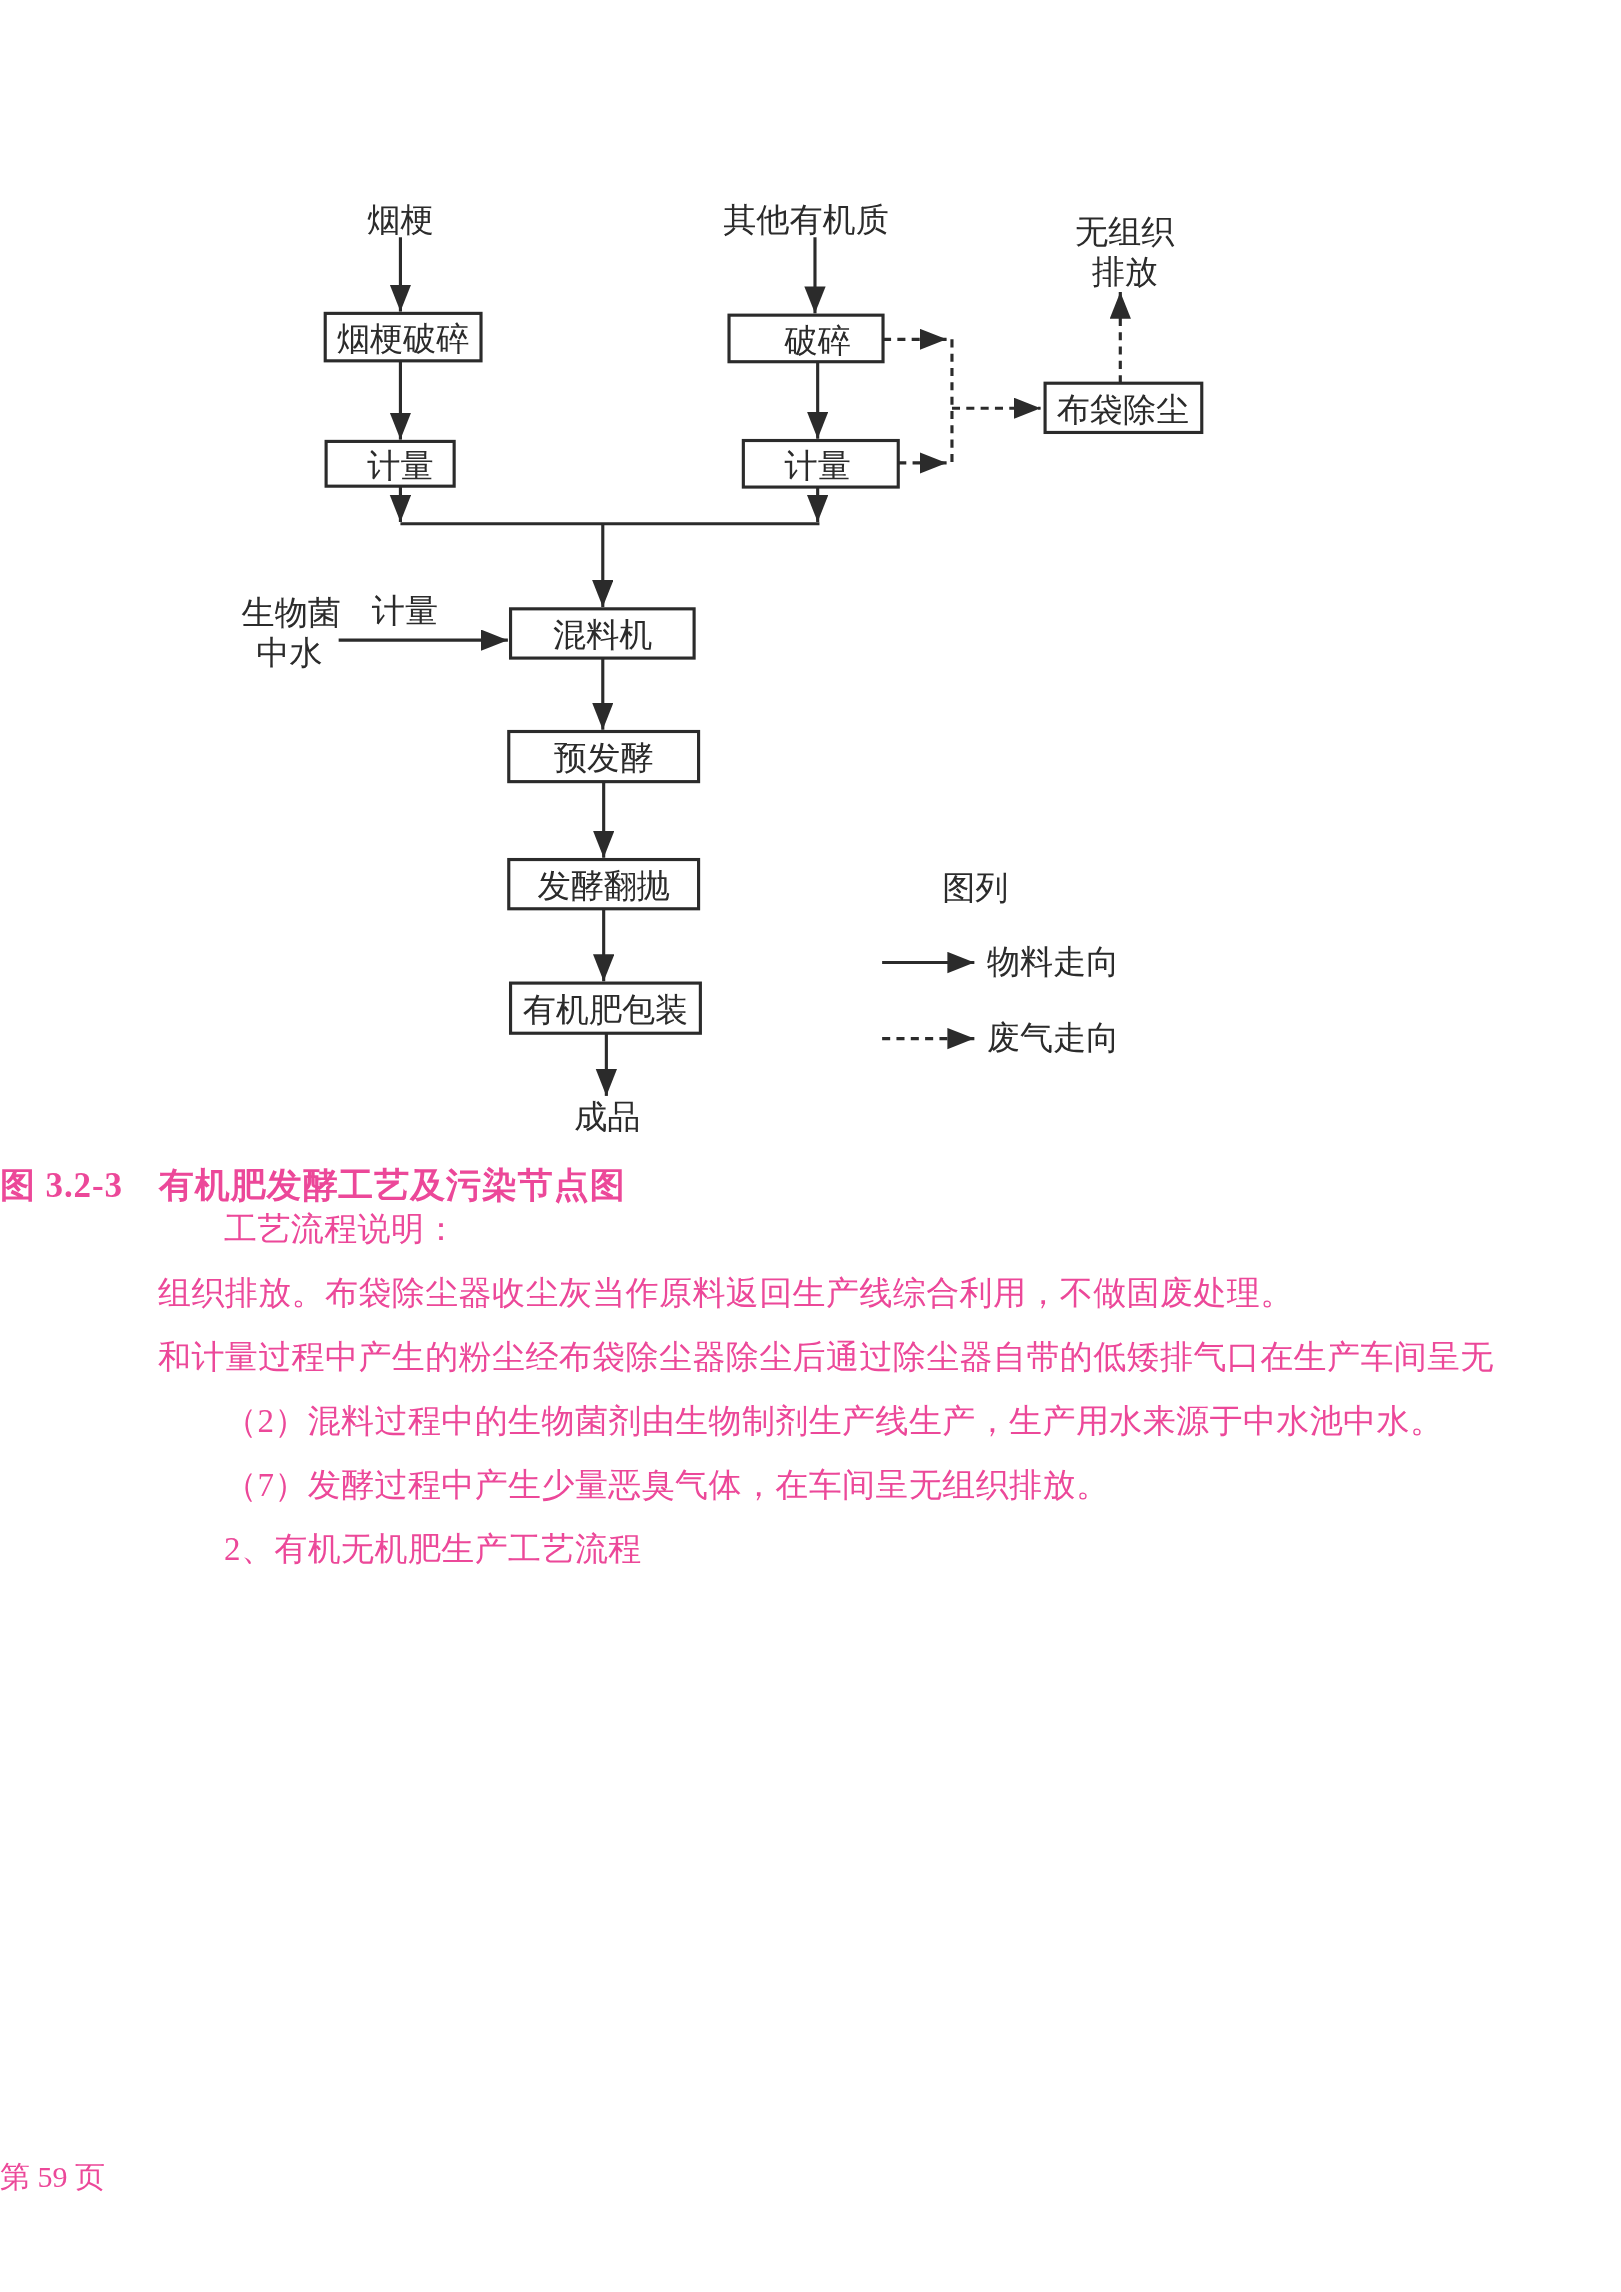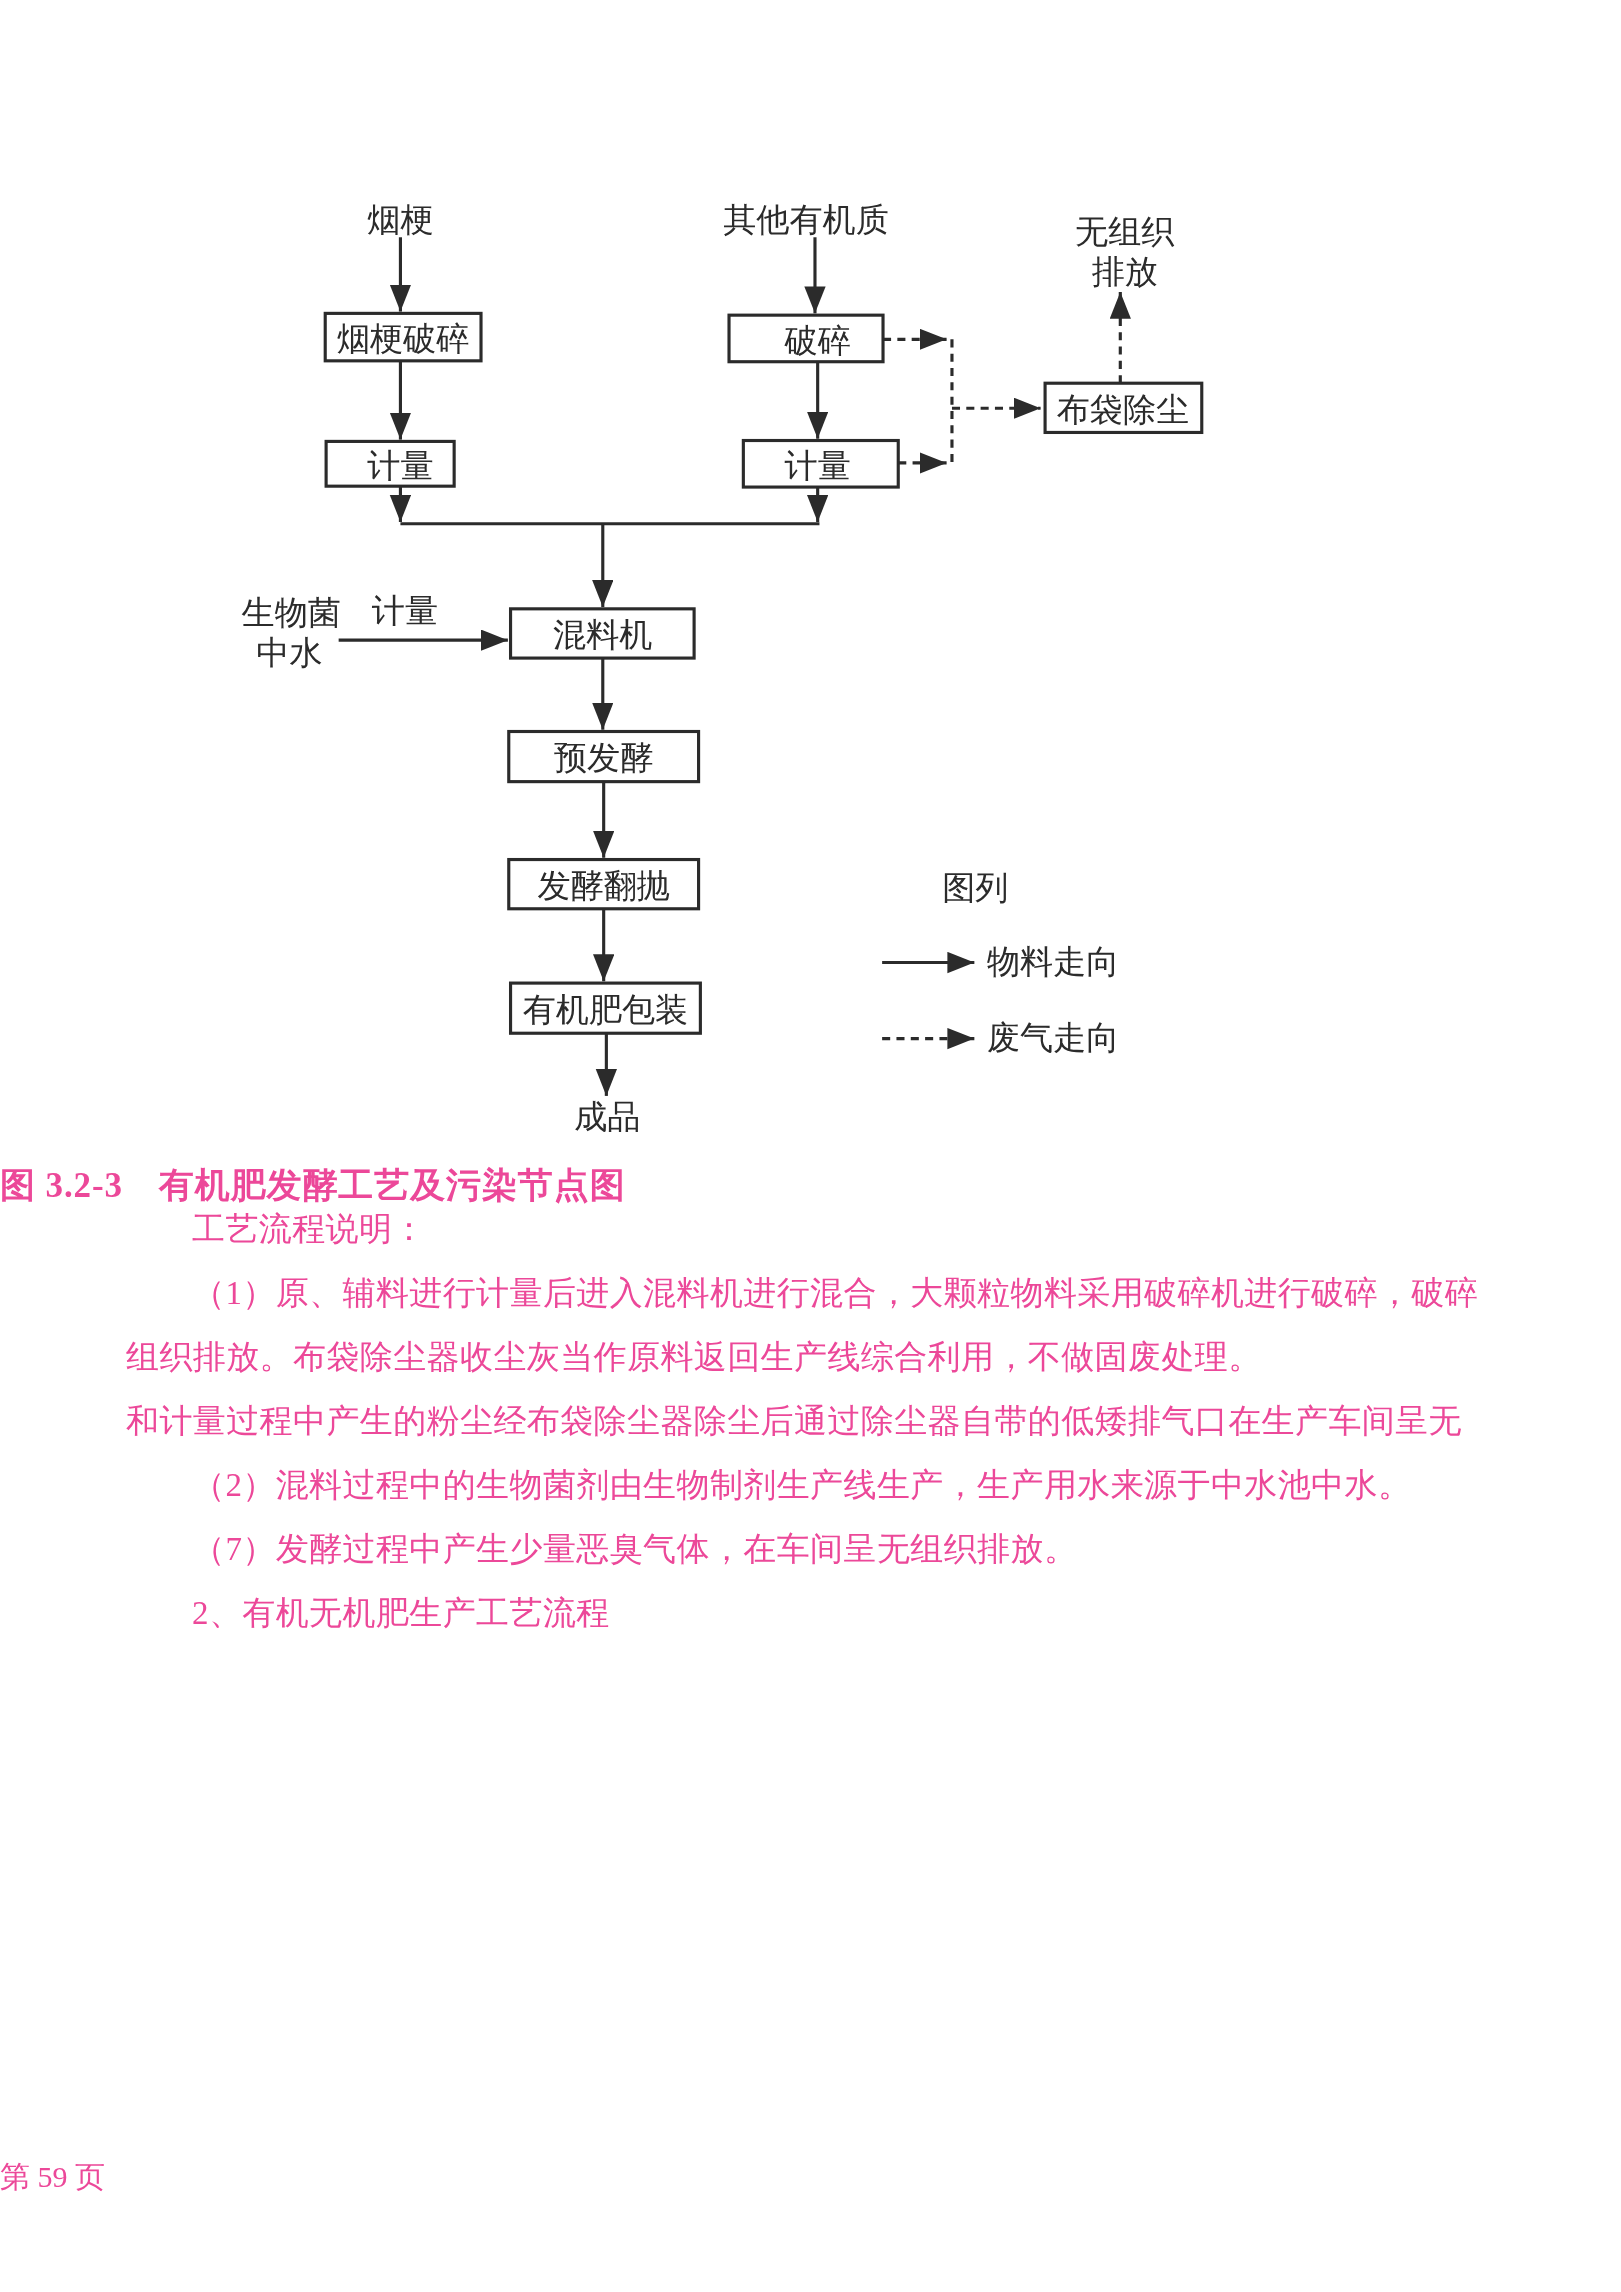--- a/index.html
+++ b/index.html
@@ -16,21 +16,21 @@
     fill:#2b2b2b;
   }
   .flowchart{position:absolute;left:0;top:0;}
   .caption{
     position:absolute;left:0;top:1162px;width:1621px;
     font-size:35px;font-weight:bold;
     letter-spacing:0.9px;
     white-space:pre;
   }
   .body-text{
-    position:absolute;left:126px;top:1197px;width:1352px;
+    position:absolute;left:158px;top:1197px;width:1352px;
     font-size:33px;
   }
   .bline{
     height:64px;line-height:64px;
     white-space:pre;
     letter-spacing:0.4px;
   }
   .bline.ind{padding-left:66px;}
   .page-number{
     position:absolute;left:0;top:2157px;width:1621px;
@@ -112,21 +112,20 @@
       <text x="1102" y="1074" font-size="37" text-anchor="start" dominant-baseline="central">物料走向</text>
       <line x1="985" y1="1160" x2="1088" y2="1160" stroke="#2b2b2b" stroke-width="3.5" stroke-dasharray="9 7" marker-end="url(#ah)"></line>
       <text x="1102" y="1159" font-size="37" text-anchor="start" dominant-baseline="central">废气走向</text>
     </g>
   </svg>
 
   <div class="caption">图 3.2-3　有机肥发酵工艺及污染节点图</div>
 
   <div class="body-text">
       <div class="bline ind">工艺流程说明：</div>
-      <div class="bline ind">（1）原、辅料进行计量后进入混料机进行混合，大颗粒物料采用破碎机进行破碎，破碎</div>
       <div class="bline">组织排放。布袋除尘器收尘灰当作原料返回生产线综合利用，不做固废处理。</div>
       <div class="bline">和计量过程中产生的粉尘经布袋除尘器除尘后通过除尘器自带的低矮排气口在生产车间呈无</div>
       <div class="bline ind">（2）混料过程中的生物菌剂由生物制剂生产线生产，生产用水来源于中水池中水。</div>
       <div class="bline ind">（7）发酵过程中产生少量恶臭气体，在车间呈无组织排放。</div>
       <div class="bline ind">2、有机无机肥生产工艺流程</div>
     </div>
 
   <div class="page-number">第 59 页</div>
 
 </div>

